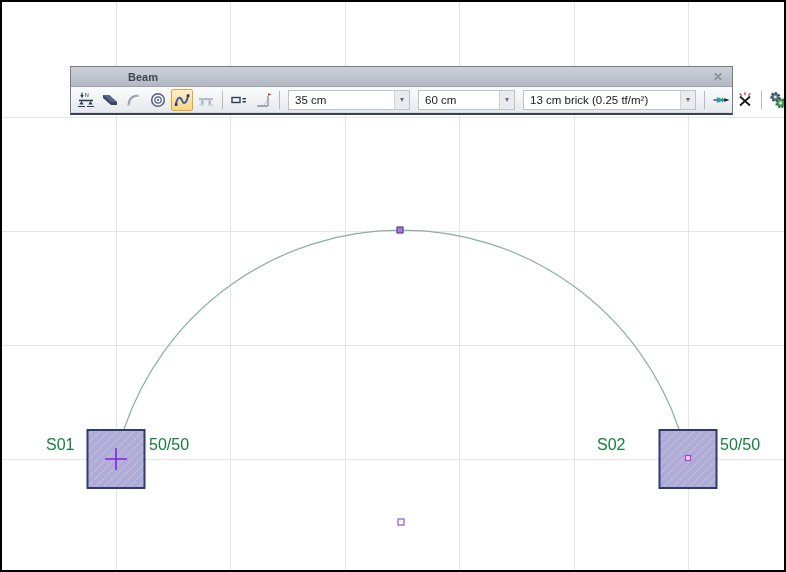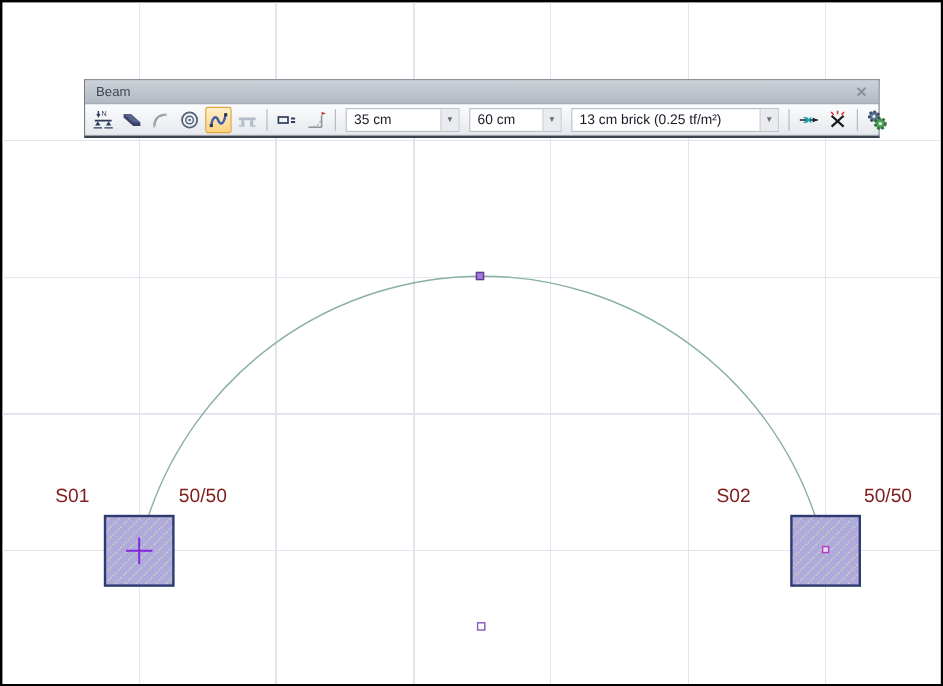--- a/index.html
+++ b/index.html
@@ -1,27 +1,27 @@
 <!DOCTYPE html>
 <html><head>
 <meta charset="utf-8">
 <style>
   html,body{margin:0;padding:0;background:#fff;}
   *{box-sizing:border-box;font-family:"Liberation Sans",sans-serif;}
   .screen{position:relative;width:786px;height:572px;border:2px solid #000;background:#fff;overflow:hidden;}
   #drawing{position:absolute;left:0;top:0;}
-  .draw-label{position:absolute;font-size:16px;color:#7f1d1d;white-space:nowrap;line-height:18px;}
+  .draw-label{position:absolute;font-size:16px;color:#15803d;white-space:nowrap;line-height:18px;margin-top:31px;}
 
   
   .toolbar{position:absolute;left:68px;top:64px;width:663px;height:49px;
     background:#dfe2e7;border:1px solid #767d87;border-bottom:2px solid #3a4150;
     box-shadow:inset 0 0 0 2px #d5d9de;z-index:5;}
   .titlebar{height:20px;background:linear-gradient(#cdd2d9,#b2b9c3);
     border-bottom:1px solid #9aa2ad;display:flex;align-items:center;padding:0 7px 0 9px;}
-  .titlebar .title{font-size:11px;font-weight:normal;color:#3e4754;flex:1;}
+  .titlebar .title{font-size:11px;font-weight:bold;color:#3e4754;flex:1;margin-left:48px;}
   .close-btn{font-size:12px;font-weight:bold;color:#8a919b;cursor:default;padding:0 2px;line-height:12px;}
   .tools{height:25px;display:flex;align-items:center;padding:0 3px;
     background:linear-gradient(#fbfcfd,#e6e9ed);}
   .tbtn{width:22px;height:22px;border:1px solid transparent;background:transparent;
     padding:0;margin:0 1px;display:flex;align-items:center;justify-content:center;border-radius:2px;}
   .tbtn svg{display:block;}
   .tbtn.active{background:linear-gradient(#fef0cb,#fbd47f);border:1px solid #e3a33c;}
   .sep{width:1px;height:18px;background:#b6bbc2;margin:0 4px;flex:none;}
   .combo{height:20px;background:#fff;border:1px solid #bcc2ca;display:flex;align-items:stretch;
     margin:0 4px;flex:none;}
@@ -134,26 +134,26 @@
       <button class="tbtn">
         <svg width="20" height="20" viewBox="0 0 20 20">
           <path d="M4 16 h11 M15 16 V6" stroke="#8a929c" stroke-width="1.3" fill="none"></path>
           <path d="M8 16 Q13.5 14.5 14.8 8.5" stroke="#9aa2ac" stroke-width="1" stroke-dasharray="1.8 1.5" fill="none"></path>
           <path d="M15 3.2 l3.6 1.3 -3.6 1.3 z" fill="#c83232"></path>
         </svg>
       </button>
 
       <div class="sep"></div>
 
-      <div class="combo" style="width:95px">
+      <div class="combo" style="width:122px">
         <span class="combo-text">35 cm</span>
         <span class="combo-arrow">▾</span>
       </div>
 
-      <div class="combo" style="width:77px">
+      <div class="combo" style="width:97px">
         <span class="combo-text">60 cm</span>
         <span class="combo-arrow">▾</span>
       </div>
 
       <div class="combo" style="width:173px">
         <span class="combo-text">13 cm brick (0.25 tf/m²)</span>
         <span class="combo-arrow">▾</span>
       </div>
 
       <div class="sep"></div>

